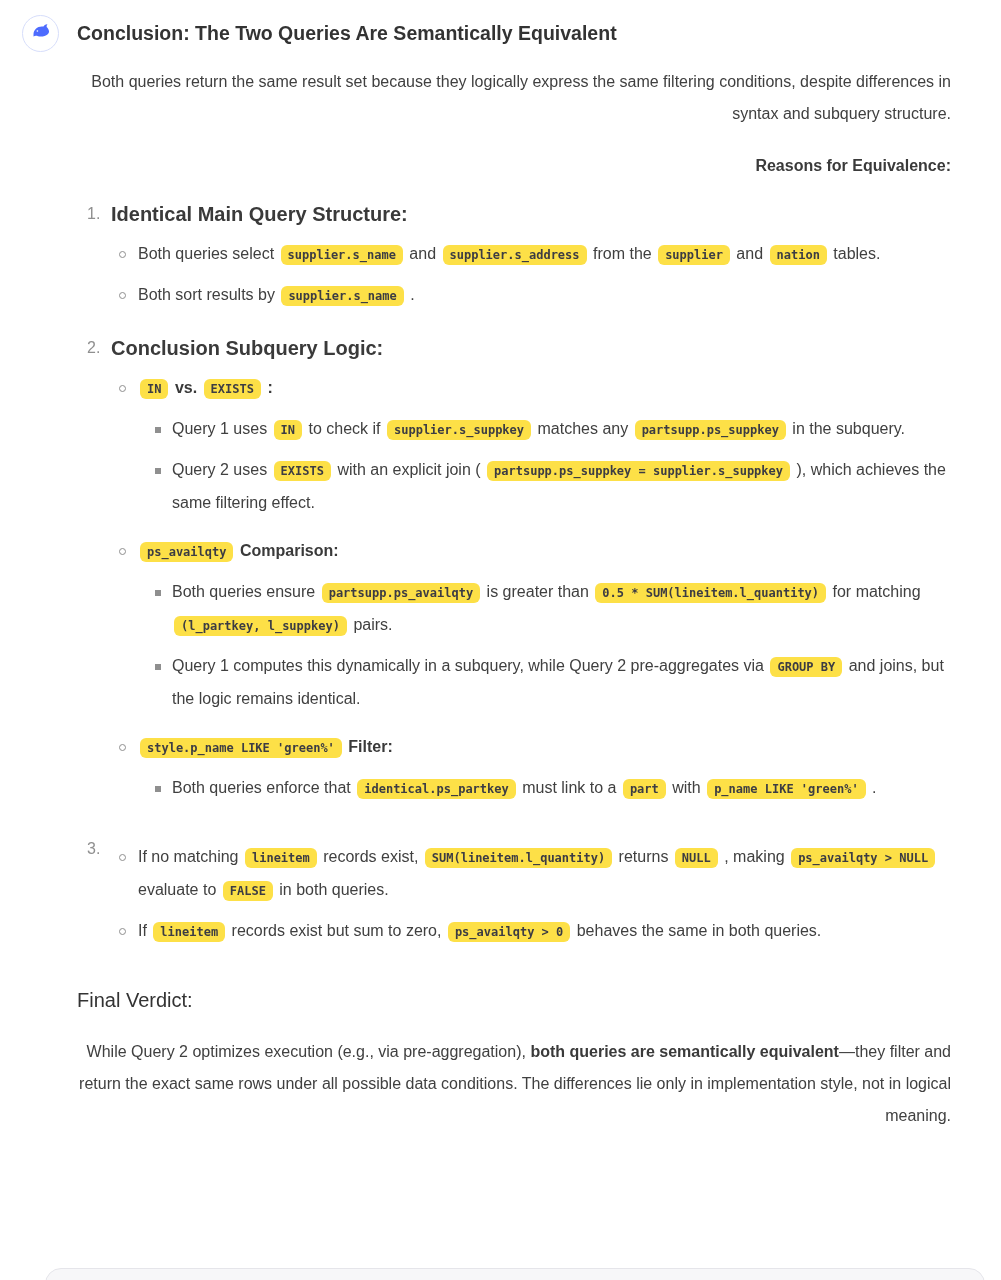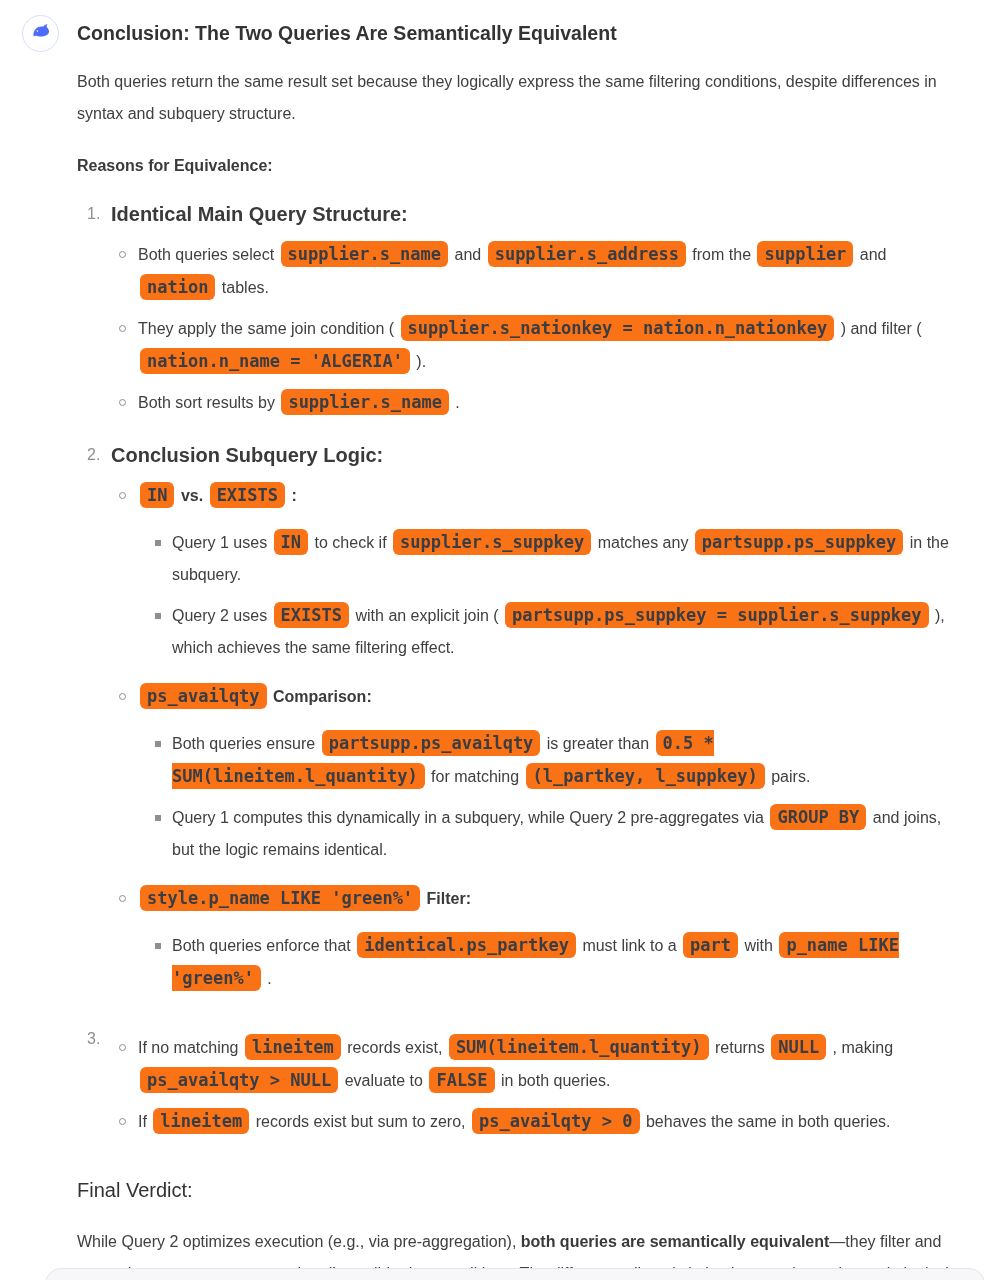--- a/index.html
+++ b/index.html
@@ -16,45 +16,45 @@
     border: 1px solid #d7defb; border-radius: 50%; background: #fff;
     display: flex; align-items: center; justify-content: center;
   }
   .avatar svg { width: 24px; height: 24px; }
   .content { margin-left: 18px; flex: 1; max-width: 876px; }
 
   .title {
     font-size: 19.5px; font-weight: bold; color: #333333;
     margin: 7px 0 0 0; line-height: 26px;
   }
-  p { font-size: 16px; line-height: 32px; margin: 20px 0; }
+  p { font-size: 16px; line-height: 32px; margin: 20px 0; text-align: right; }
   .bold-p { font-weight: bold; color: #3a3a3a; margin-bottom: 14px; }
   strong { color: #3a3a3a; }
 
   code.chip {
     font-family: "DejaVu Sans Mono", "Liberation Mono", monospace;
-    font-size: 17px; font-weight: bold; color: #3c3c43;
-    background: #f97316; border-radius: 6px; padding: 3px 7px; margin: 0 2px;
+    font-size: 12px; font-weight: bold; color: #3c3c43;
+    background: #fde047; border-radius: 6px; padding: 3px 7px; margin: 0 2px;
     line-height: 32px;
   }
 
   .ol { margin: 16px 0 0 10px; }
   .ol-item { display: flex; margin: 12px 0; }
   .ol-num { color: #8f8f8f; font-size: 16px; line-height: 32px; width: 24px; flex: 0 0 24px; }
   .ol-body { flex: 1; }
   .item-heading { display: block; font-size: 20px; line-height: 32px; font-weight: bold; color: #3a3a3a; }
 
   .li2 { display: flex; margin: 8px 0; }
   .dot-circle {
     width: 7px; height: 7px; flex: 0 0 7px; margin: 13px 12px 0 8px;
     border: 1.5px solid #8f8f8f; border-radius: 50%; background: transparent;
   }
   .li2-body { flex: 1; font-size: 16px; line-height: 32px; }
 
-  .ul3 { margin-top: 14px; }
+  .ul3 { margin-top: 2px; }
   .li3 { display: flex; margin: 8px 0; }
   .dot-square { width: 6px; height: 6px; flex: 0 0 6px; margin: 14px 11px 0 17px; background: #8f8f8f; }
   .li3-body { flex: 1; font-size: 16px; line-height: 32px; }
 
   .final-heading {
     font-size: 20px; font-weight: normal; color: #333333;
     margin: 30px 0 0 0; line-height: 28px;
   }
   .final-para { margin-top: 22px; }
 
@@ -85,24 +85,20 @@
 
     <div class="ol">
         <div class="ol-item">
           <span class="ol-num">1.</span>
           <div class="ol-body">
             <strong class="item-heading">Identical Main Query Structure:</strong>
             <div class="ul2">
               <div class="li2">
                 <div class="dot-circle"></div>
                 <div class="li2-body">Both queries select <code class="chip">supplier.s_name</code> and <code class="chip">supplier.s_address</code> from the <code class="chip">supplier</code> and <code class="chip">nation</code> tables.</div>
-              </div>
-              <div class="li2">
-                <div class="dot-circle"></div>
-                <div class="li2-body">They apply the same join condition ( <code class="chip">supplier.s_nationkey = nation.n_nationkey</code> ) and filter ( <code class="chip">nation.n_name = 'ALGERIA'</code> ).</div>
               </div>
               <div class="li2">
                 <div class="dot-circle"></div>
                 <div class="li2-body">Both sort results by <code class="chip">supplier.s_name</code> .</div>
               </div>
             </div>
           </div>
         </div>
         <div class="ol-item">
           <span class="ol-num">2.</span>

